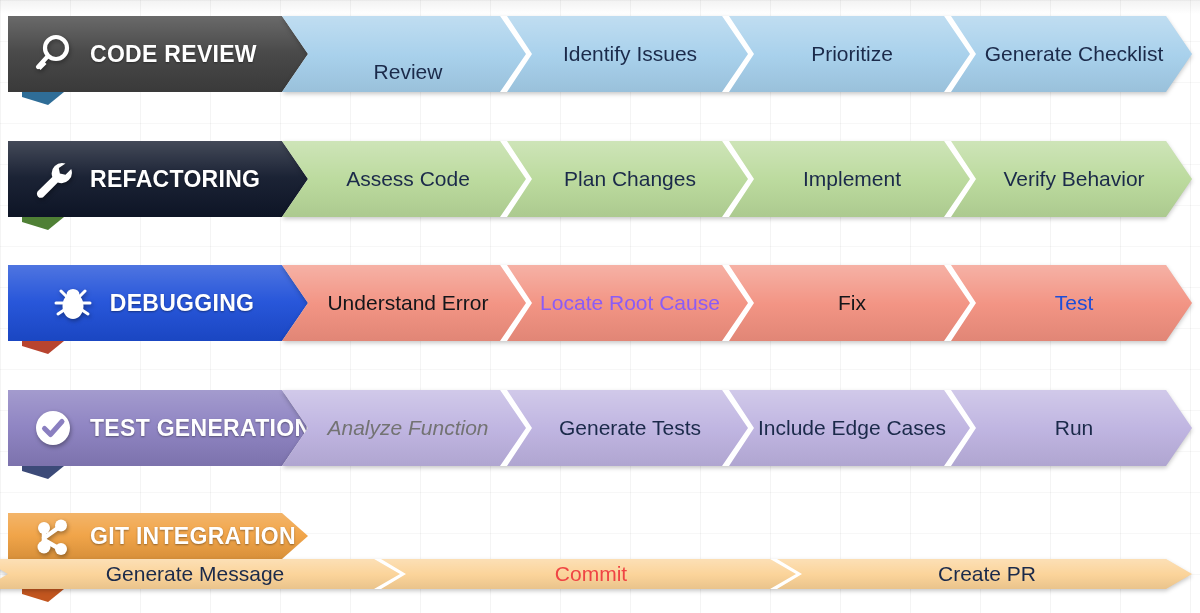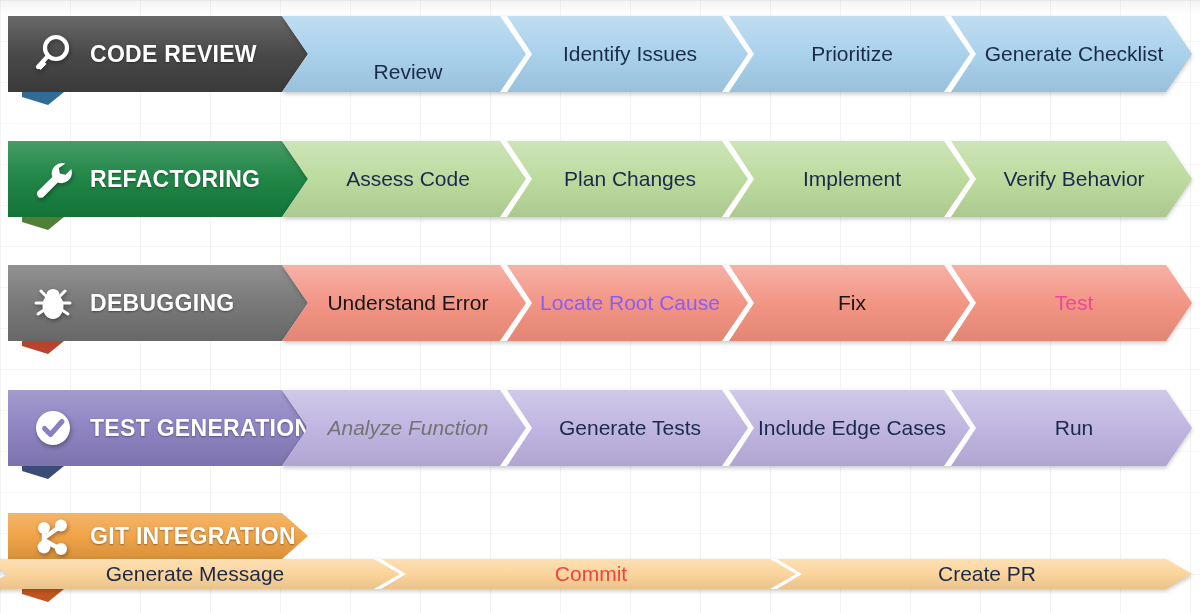--- a/index.html
+++ b/index.html
@@ -165,21 +165,21 @@
         </div>
         <div class="step" style="z-index: 7;">
           <div class="st-bg" style="background: rgb(165, 207, 235);"></div>
           <div class="st-sep"></div>
           <span class="st-label" style="color: rgb(27, 42, 74);">Generate Checklist</span>
         </div>
       </div>
     </div>
     <div class="row" style="top: 141px;">
       <div class="fold" style="background: rgb(79, 128, 53);"></div>
-      <div class="banner" style="width: 300px; background: #15803d;">
+      <div class="banner" style="width: 300px; background: #0f172a;">
         <span class="icon-wrap">
           <svg viewBox="0 0 44 44">
             <path d="M34.5 6.5a10.5 10.5 0 0 0-13.2 13.4L7.5 33.6a4 4 0 1 0 5.6 5.6l13.7-13.7A10.5 10.5 0 0 0 40.2 12l-5.7 5.7-5.6-1.1-1.1-5.6z" fill="#fff"></path>
           </svg>
         </span>
         <span class="banner-label">REFACTORING</span>
       </div>
       <div class="steps">
         <div class="step" style="z-index: 10;">
           <div class="st-bg" style="background: rgb(185, 217, 154);"></div>
@@ -197,21 +197,21 @@
         </div>
         <div class="step" style="z-index: 7;">
           <div class="st-bg" style="background: rgb(185, 217, 154);"></div>
           <div class="st-sep"></div>
           <span class="st-label" style="color: rgb(27, 42, 74);">Verify Behavior</span>
         </div>
       </div>
     </div>
     <div class="row" style="top: 265px;">
       <div class="fold" style="background: rgb(184, 68, 47);"></div>
-      <div class="banner" style="width: 300px; background: #737373;">
+      <div class="banner" style="width: 300px; background: #1d4ed8; justify-content: center;">
         <span class="icon-wrap">
           <svg viewBox="0 0 44 44">
             <g stroke="#fff" stroke-width="3" stroke-linecap="round" fill="none">
               <line x1="10" y1="10" x2="16" y2="16"></line>
               <line x1="34" y1="10" x2="28" y2="16"></line>
               <line x1="5" y1="22" x2="12" y2="22"></line>
               <line x1="39" y1="22" x2="32" y2="22"></line>
               <line x1="7" y1="33" x2="13" y2="29"></line>
               <line x1="37" y1="33" x2="31" y2="29"></line>
             </g>
@@ -232,21 +232,21 @@
           <span class="st-label" style="color: #8b5cf6;">Locate Root Cause</span>
         </div>
         <div class="step" style="z-index: 8;">
           <div class="st-bg" style="background: rgb(242, 144, 127);"></div>
           <div class="st-sep"></div>
           <span class="st-label" style="color: rgb(20, 22, 26);">Fix</span>
         </div>
         <div class="step" style="z-index: 7;">
           <div class="st-bg" style="background: rgb(242, 144, 127);"></div>
           <div class="st-sep"></div>
-          <span class="st-label" style="color: #ec4899;">Test</span>
+          <span class="st-label" style="color: #1d4ed8;">Test</span>
         </div>
       </div>
     </div>
     <div class="row" style="top: 390px;">
       <div class="fold" style="background: rgb(60, 74, 120);"></div>
       <div class="banner" style="width: 300px; background: rgb(138, 127, 192);">
         <span class="icon-wrap">
           <svg viewBox="0 0 44 44">
             <circle cx="22" cy="22" r="17" fill="#fff"></circle>
             <path d="M13.5 22.5 l6 6 l11.5 -13" fill="none" stroke="#8a7fc0" stroke-width="5" stroke-linecap="round" stroke-linejoin="round"></path>

